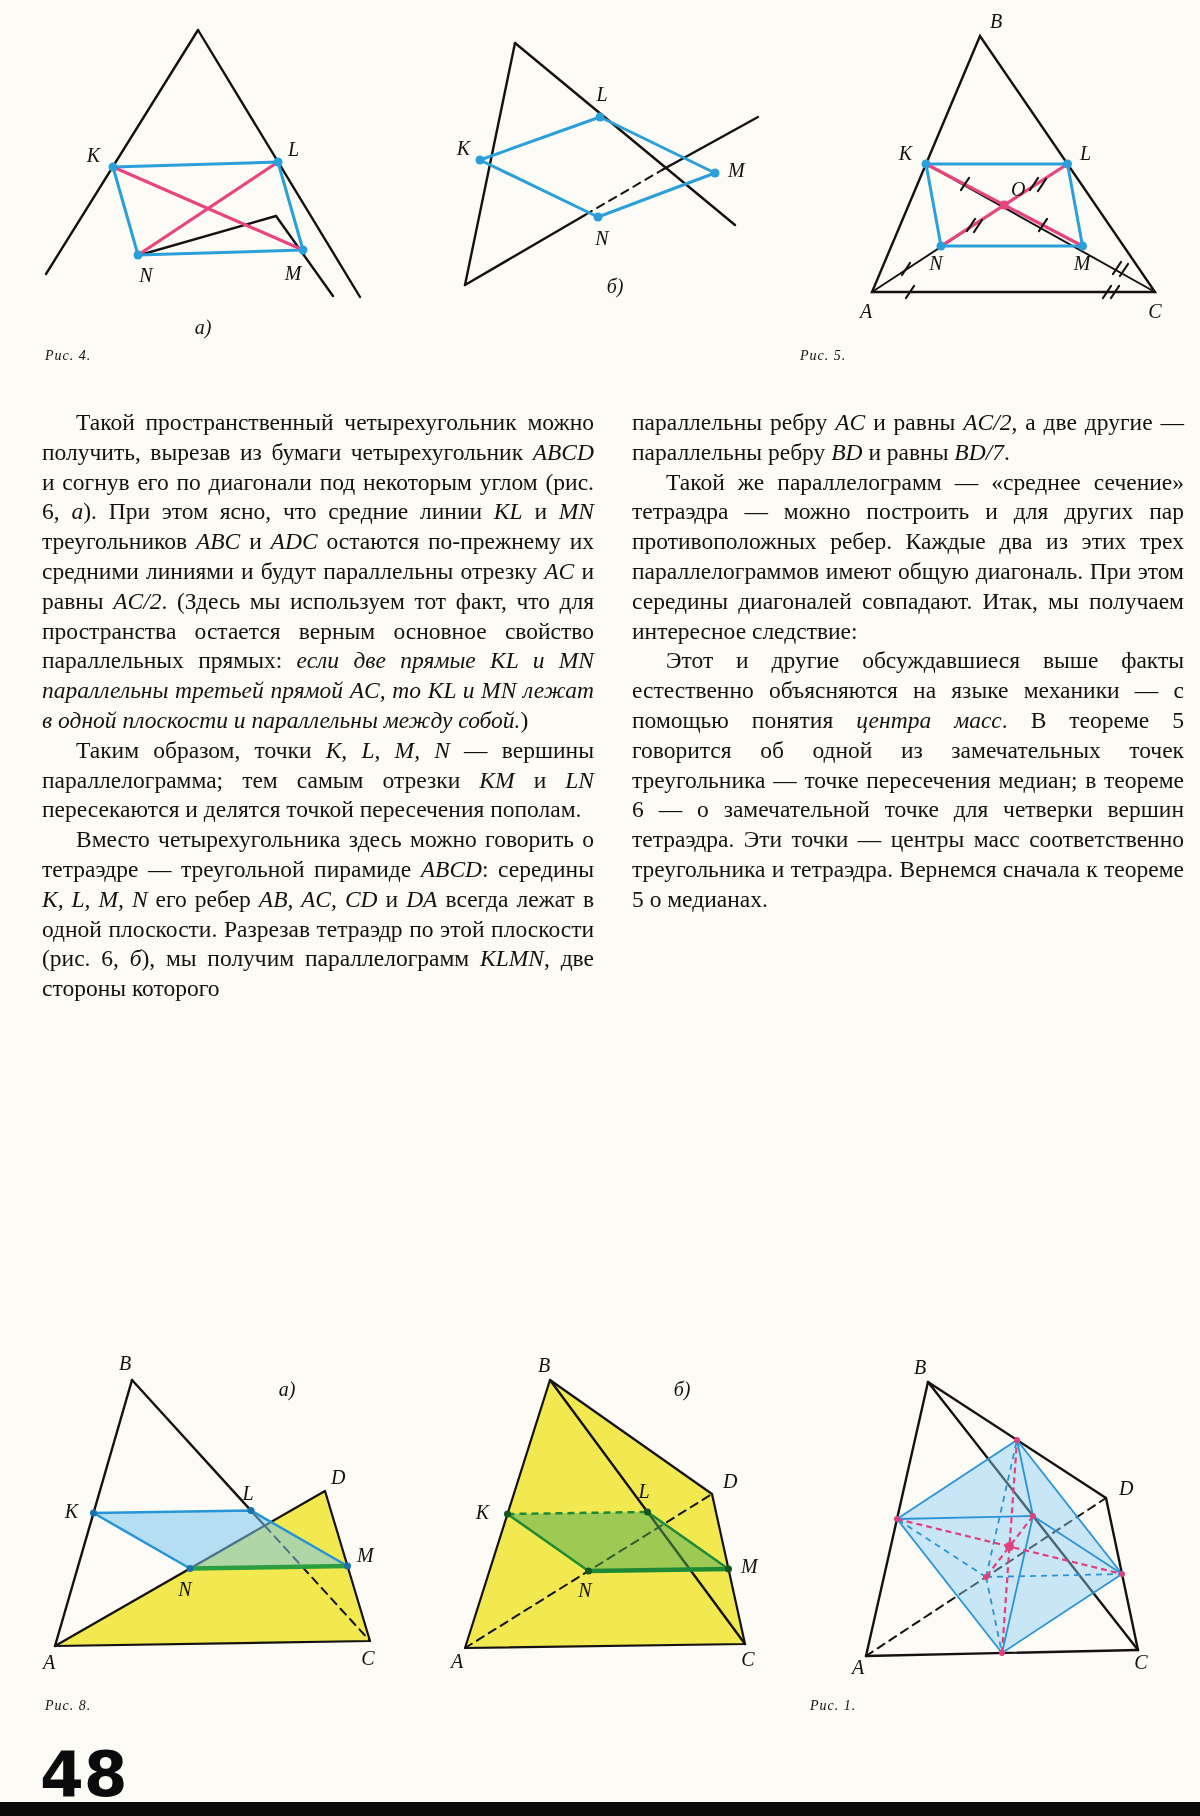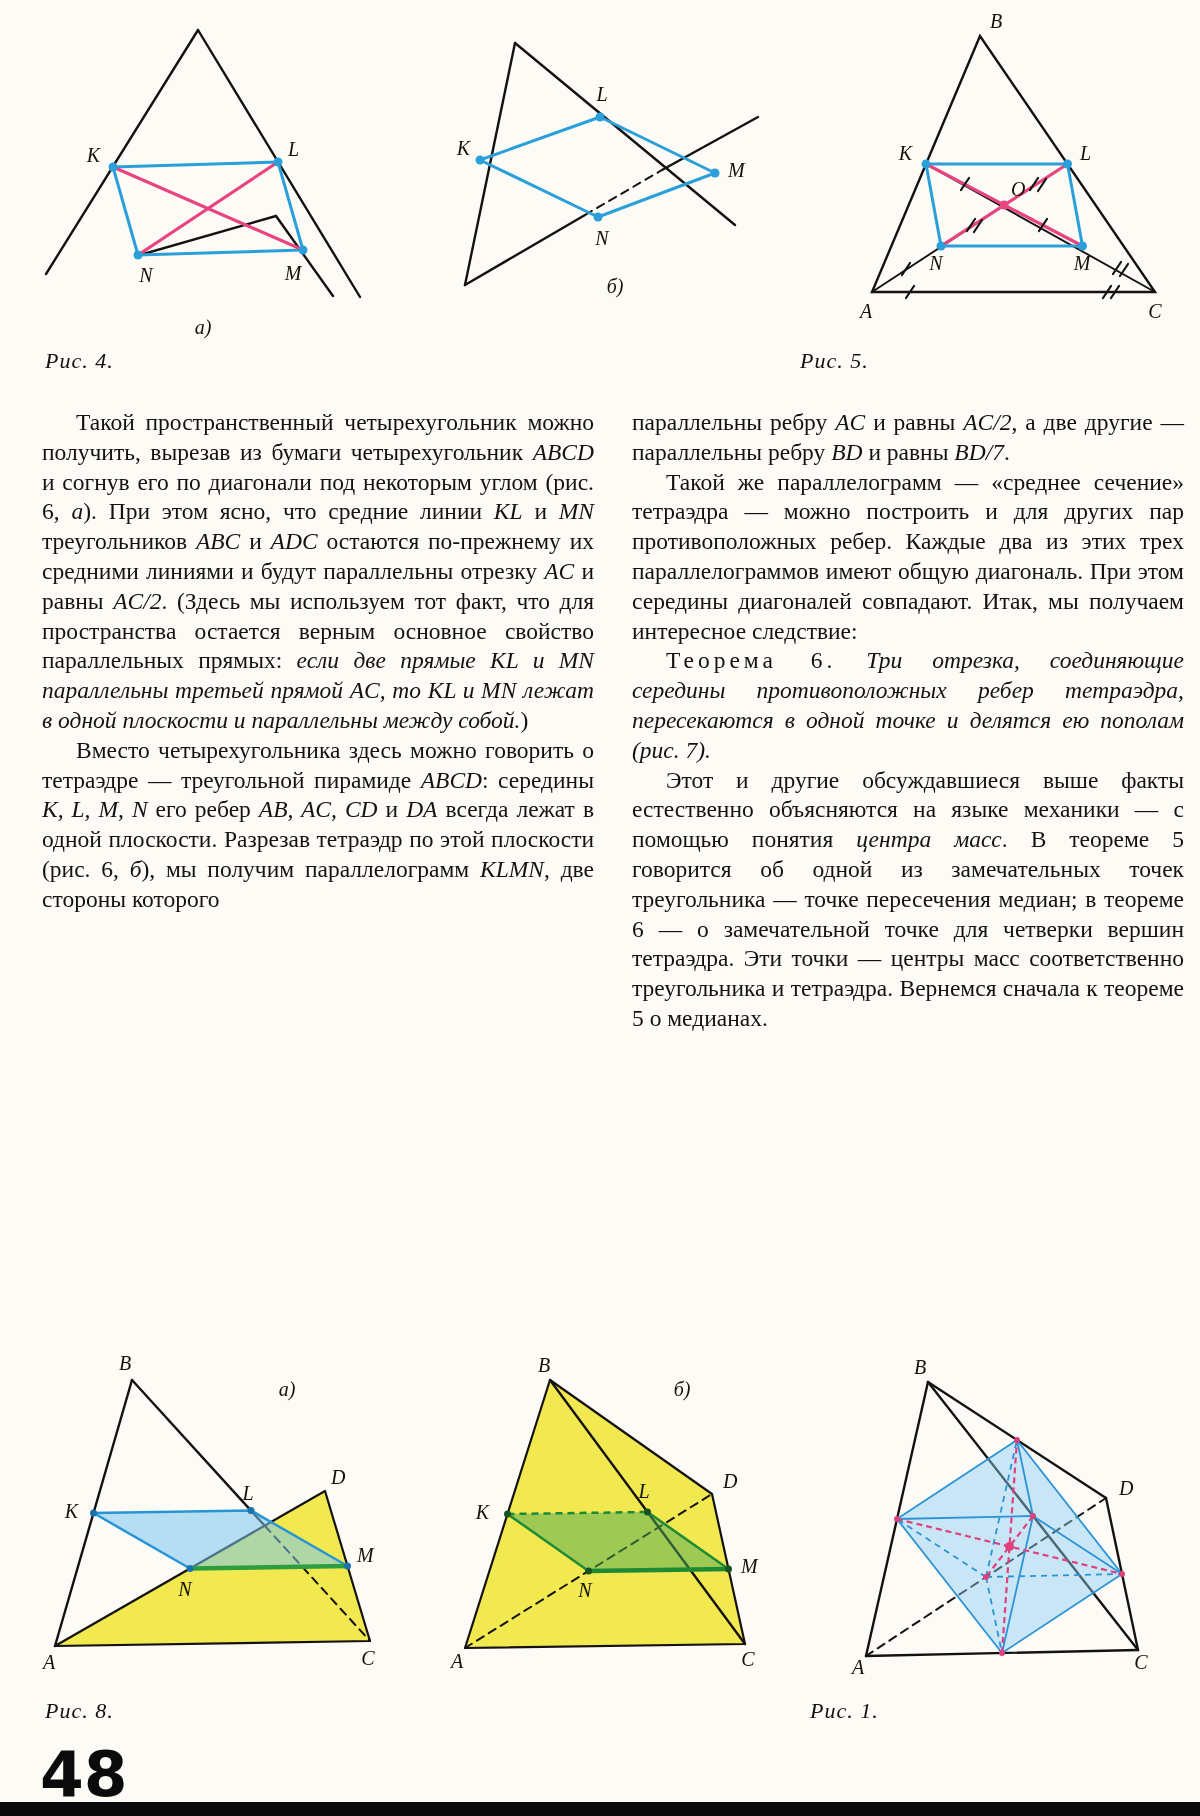--- a/index.html
+++ b/index.html
@@ -5,21 +5,21 @@
   * { margin:0; padding:0; box-sizing:border-box; }
   html,body { background:#d9d6cf; }
   .page {
     position:relative; width:1200px; height:1816px; margin:0 auto;
     background:#fcfbf6; overflow:hidden; color:#161410;
     font-family:"Liberation Serif", serif;
   }
   .fig { position:absolute; }
   .fig svg { display:block; }
   .fig-caption {
-    position:absolute; font-style:italic; font-size:22px;
+    position:absolute; font-style:italic; font-size:14px;
     letter-spacing:1px; color:#14120e;
   }
   .columns { position:absolute; top:408px; left:42px; width:1142px; display:flex; gap:38px; }
   .col {
     width:552px; font-size:23.5px; line-height:29.8px; font-weight:500;
     text-align:justify; color:#14120e;
   }
   .col p.para { text-indent:34px; margin:0; }
   .col p.para.no-indent { text-indent:0; }
   .it { font-style:italic; }
@@ -138,26 +138,26 @@
       </g>
     </svg>
   </figure>
 
   <span class="fig-caption" style="left:45px; top:348px;">Рис. 4.</span>
   <span class="fig-caption" style="left:800px; top:348px;">Рис. 5.</span>
 
   <main class="columns">
     <div class="col">
         <p class="para"><span>Такой пространственный четырехугольник можно получить, вырезав из бумаги четырехугольник </span><span class="it">ABCD</span><span> и согнув его по диагонали под некоторым углом (рис. 6, </span><span class="it">а</span><span>). При этом ясно, что средние линии </span><span class="it">KL</span><span> и </span><span class="it">MN</span><span> треугольников </span><span class="it">ABC</span><span> и </span><span class="it">ADC</span><span> остаются по-прежнему их средними линиями и будут параллельны отрезку </span><span class="it">AC</span><span> и равны </span><span class="it">AC/2</span><span>. (Здесь мы используем тот факт, что для пространства остается верным основное свойство параллельных прямых: </span><span class="it">если две прямые KL и MN параллельны третьей прямой AC, то KL и MN лежат в одной плоскости и параллельны между собой.</span><span>)</span></p>
+        <p class="para"><span>Таким образом, точки </span><span class="it">K, L, M, N</span><span> — вершины параллелограмма; тем самым отрезки </span><span class="it">KM</span><span> и </span><span class="it">LN</span><span> пересекаются и делятся точкой пересечения пополам.</span></p>
         <p class="para"><span>Вместо четырехугольника здесь можно говорить о тетраэдре — треугольной пирамиде </span><span class="it">ABCD</span><span>: середины </span><span class="it">K, L, M, N</span><span> его ребер </span><span class="it">AB, AC, CD</span><span> и </span><span class="it">DA</span><span> всегда лежат в одной плоскости. Разрезав тетраэдр по этой плоскости (рис. 6, </span><span class="it">б</span><span>), мы получим параллелограмм </span><span class="it">KLMN</span><span>, две стороны которого</span></p>
       </div>
     <div class="col">
         <p class="para no-indent"><span>параллельны ребру </span><span class="it">AC</span><span> и равны </span><span class="it">AC/2</span><span>, а две другие — параллельны ребру </span><span class="it">BD</span><span> и равны </span><span class="it">BD/7</span><span>.</span></p>
         <p class="para"><span>Такой же параллелограмм — «среднее сечение» тетраэдра — можно построить и для других пар противоположных ребер. Каждые два из этих трех параллелограммов имеют общую диагональ. При этом середины диагоналей совпадают. Итак, мы получаем интересное следствие:</span></p>
-        <p class="para"><span class="sp">Теорема 6.</span><span> </span><span class="it">Три отрезка, соединяющие середины противоположных ребер тетраэдра, пересекаются в одной точке и делятся ею пополам (рис. 7).</span></p>
         <p class="para"><span>Этот и другие обсуждавшиеся выше факты естественно объясняются на языке механики — с помощью понятия </span><span class="it">центра масс</span><span>. В теореме 5 говорится об одной из замечательных точек треугольника — точке пересечения медиан; в теореме 6 — о замечательной точке для четверки вершин тетраэдра. Эти точки — центры масс соответственно треугольника и тетраэдра. Вернемся сначала к теореме 5 о медианах.</span></p>
       </div>
   </main>
 
   <figure class="fig" style="left:35px; top:1356px;">
     <svg width="360" height="320" viewBox="0 0 360 320">
       <g>
         <path d="M20,290 L335,285 L290,135 Z" fill="#f1e94f" stroke="#141210" stroke-width="2.2" stroke-linejoin="round"></path>
       </g>
       <g>

